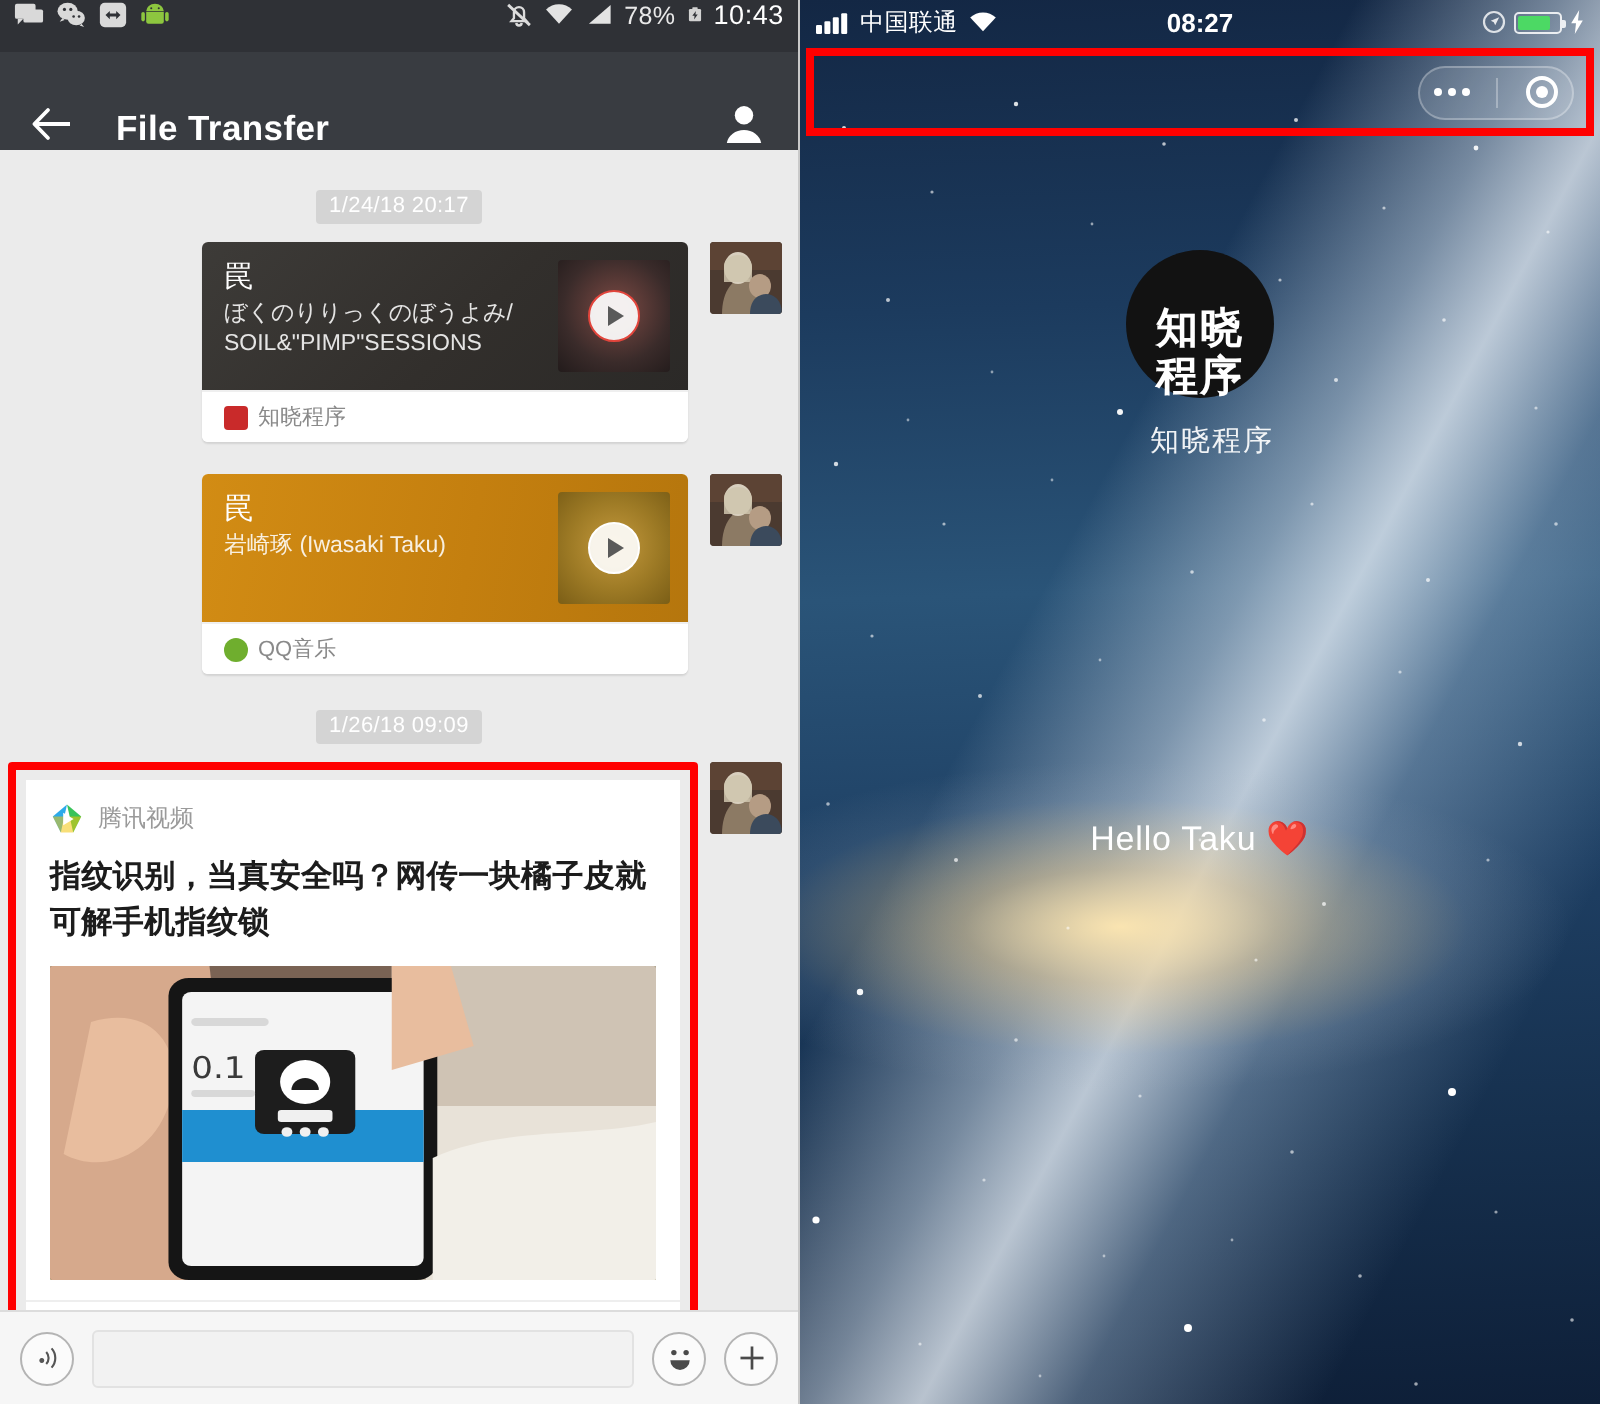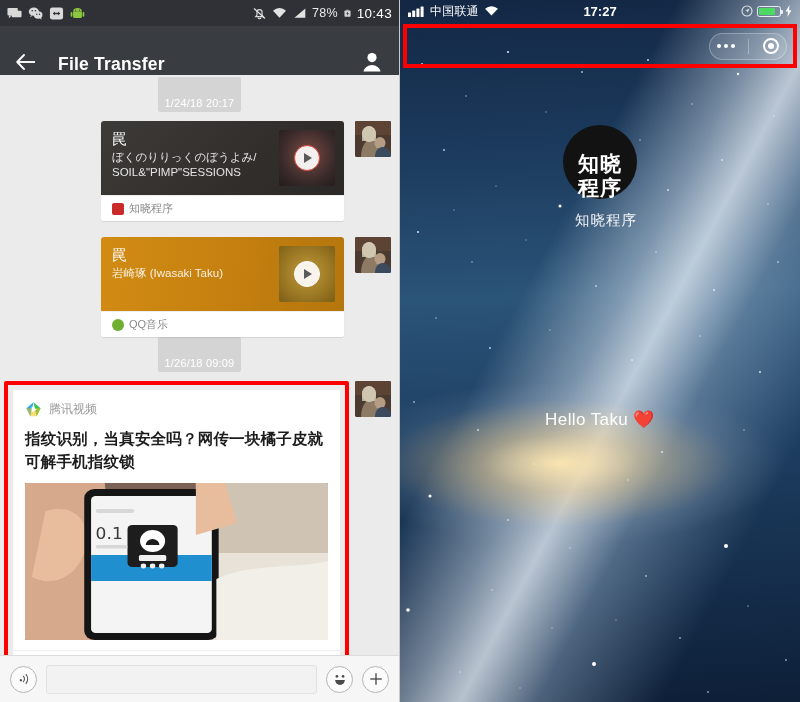--- a/index.html
+++ b/index.html
@@ -14,21 +14,21 @@
   
   .android {
     position: relative;
     width: 400px; height: 702px;
     background: #ededed;
     display: flex; flex-direction: column;
     border-right: 1px solid #c9c9c9;
   }
   .and-statusbar {
     height: 26px; background: #2f3136; color: #e7e7e7;
-    display: flex; align-items: center; padding: 11px 7px;
+    display: flex; align-items: flex-end; padding: 11px 7px;
     font-size: 12px; flex: 0 0 26px;
   }
   .sb-left { display: flex; align-items: center; gap: 6px; }
   .sb-spacer { flex: 1; }
   .sb-right { display: flex; align-items: center; gap: 5px; }
   .sb-pct { font-size: 12.5px; letter-spacing: .2px; color: #e9e9e9; }
   .sb-time { font-size: 13.5px; color: #ffffff; letter-spacing: .3px; }
 
   .ni { width: 15px; height: 15px; display: inline-block; }
 
@@ -42,21 +42,21 @@
   .ab-spacer { flex: 1; }
   .ab-person { width: 26px; height: 26px; }
 
   .chat {
     flex: 1; position: relative; overflow: hidden;
     background: #ebebeb; padding: 12px 0 0 0;
   }
   .tstamp { text-align: center; margin: 6px 0 10px 0; }
   .tstamp span {
     background: #d4d4d4; color: #ffffff; font-size: 11px;
-    padding: 20px 7px 3px 7px; border-radius: 2px; letter-spacing: .2px;
+    padding: 2px 7px 3px 7px; border-radius: 2px; letter-spacing: .2px;
   }
   .msg-row {
     display: flex; align-items: flex-start; justify-content: flex-end;
     padding: 0 8px; position: relative; margin-bottom: 16px;
   }
   .bubble {
     width: 243px; background: #fff; border-radius: 3px;
     box-shadow: 0 1px 1px rgba(0,0,0,.10); overflow: hidden; position: relative;
   }
   .tail {
@@ -503,21 +503,21 @@
       <svg width="18" height="11" viewBox="0 0 18 11">
         <rect x="0" y="6.5" width="3" height="4.5" rx=".6" fill="#fff"></rect>
         <rect x="4.2" y="4.6" width="3" height="6.4" rx=".6" fill="#fff"></rect>
         <rect x="8.4" y="2.6" width="3" height="8.4" rx=".6" fill="#fff"></rect>
         <rect x="12.6" y="0.6" width="3" height="10.4" rx=".6" fill="#fff"></rect>
       </svg>
       <span class="ios-carrier">中国联通</span>
       <svg width="15" height="12" viewBox="0 0 15 12" style="margin-left:5px;">
         <path d="M7.5 10.6 L1.1 3.8 a9.2 9.2 0 0 1 12.8 0 Z" fill="#fff"></path>
       </svg>
-      <span class="ios-time">17:27</span>
+      <span class="ios-time">08:27</span>
       <div class="ios-right">
         <svg width="12" height="12" viewBox="0 0 12 12">
           <circle cx="6" cy="6" r="5" fill="none" stroke="rgba(255,255,255,.8)" stroke-width="1.1"></circle>
           <path d="M8.6 3.6 L4.4 5.4 L5.9 6.1 L6.6 7.6 Z" fill="rgba(255,255,255,.85)"></path>
         </svg>
         <div class="battery">
             <i></i>
           </div>
         <svg width="7" height="12" viewBox="0 0 7 12">
           <path d="M4.6 0 L0.6 6.6 H3 L2.4 12 L6.4 5.2 H4 Z" fill="#fff"></path>

